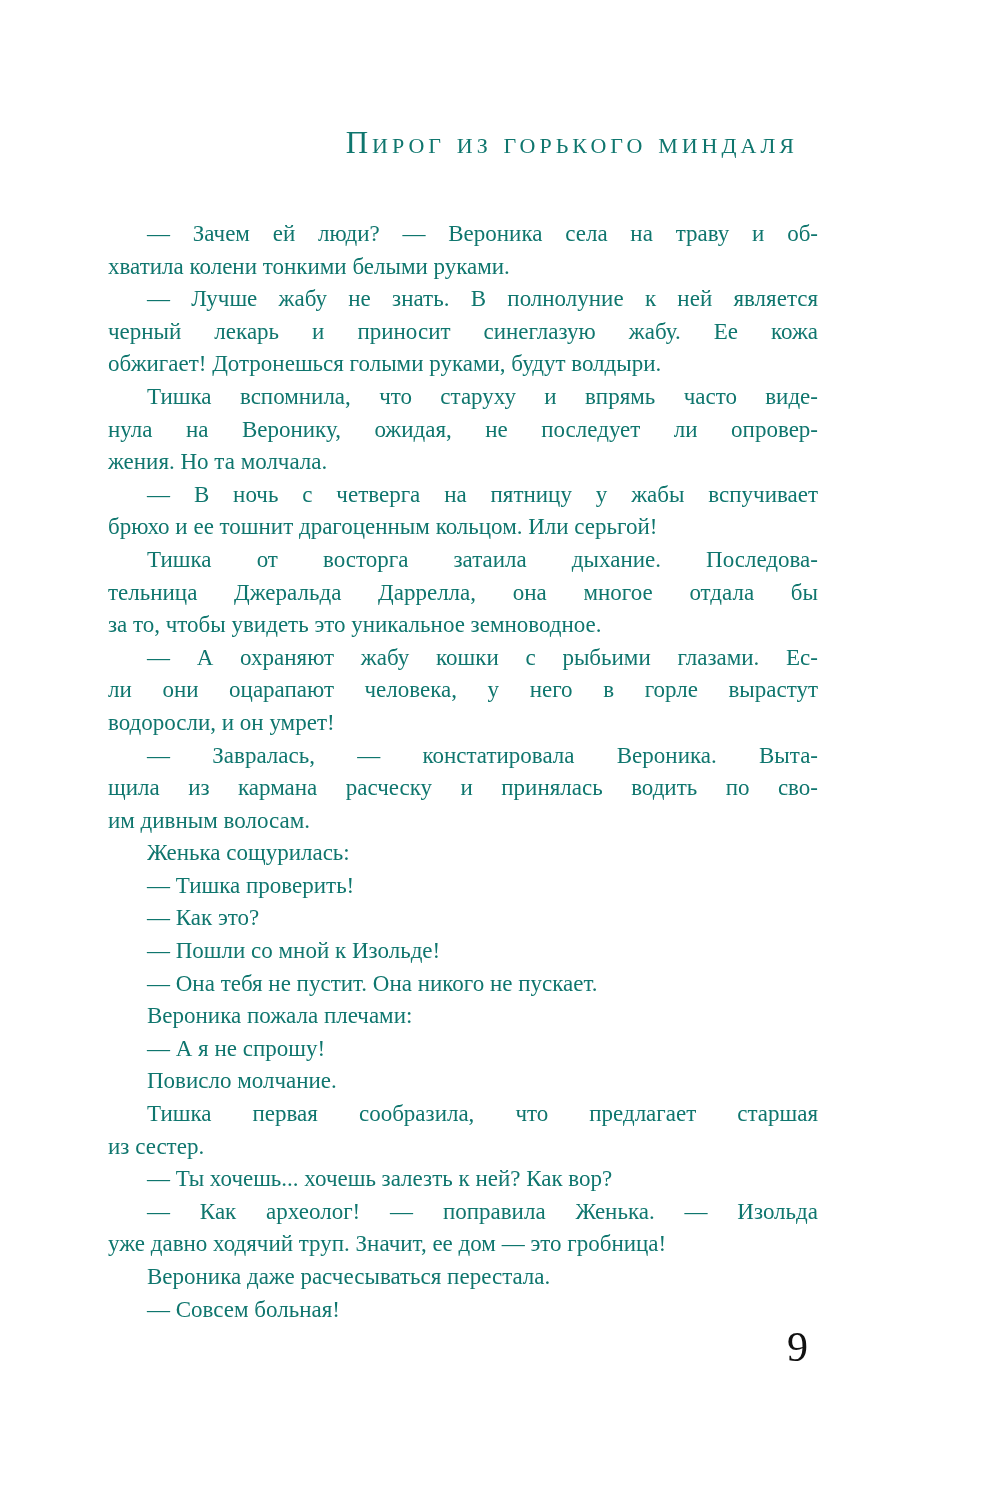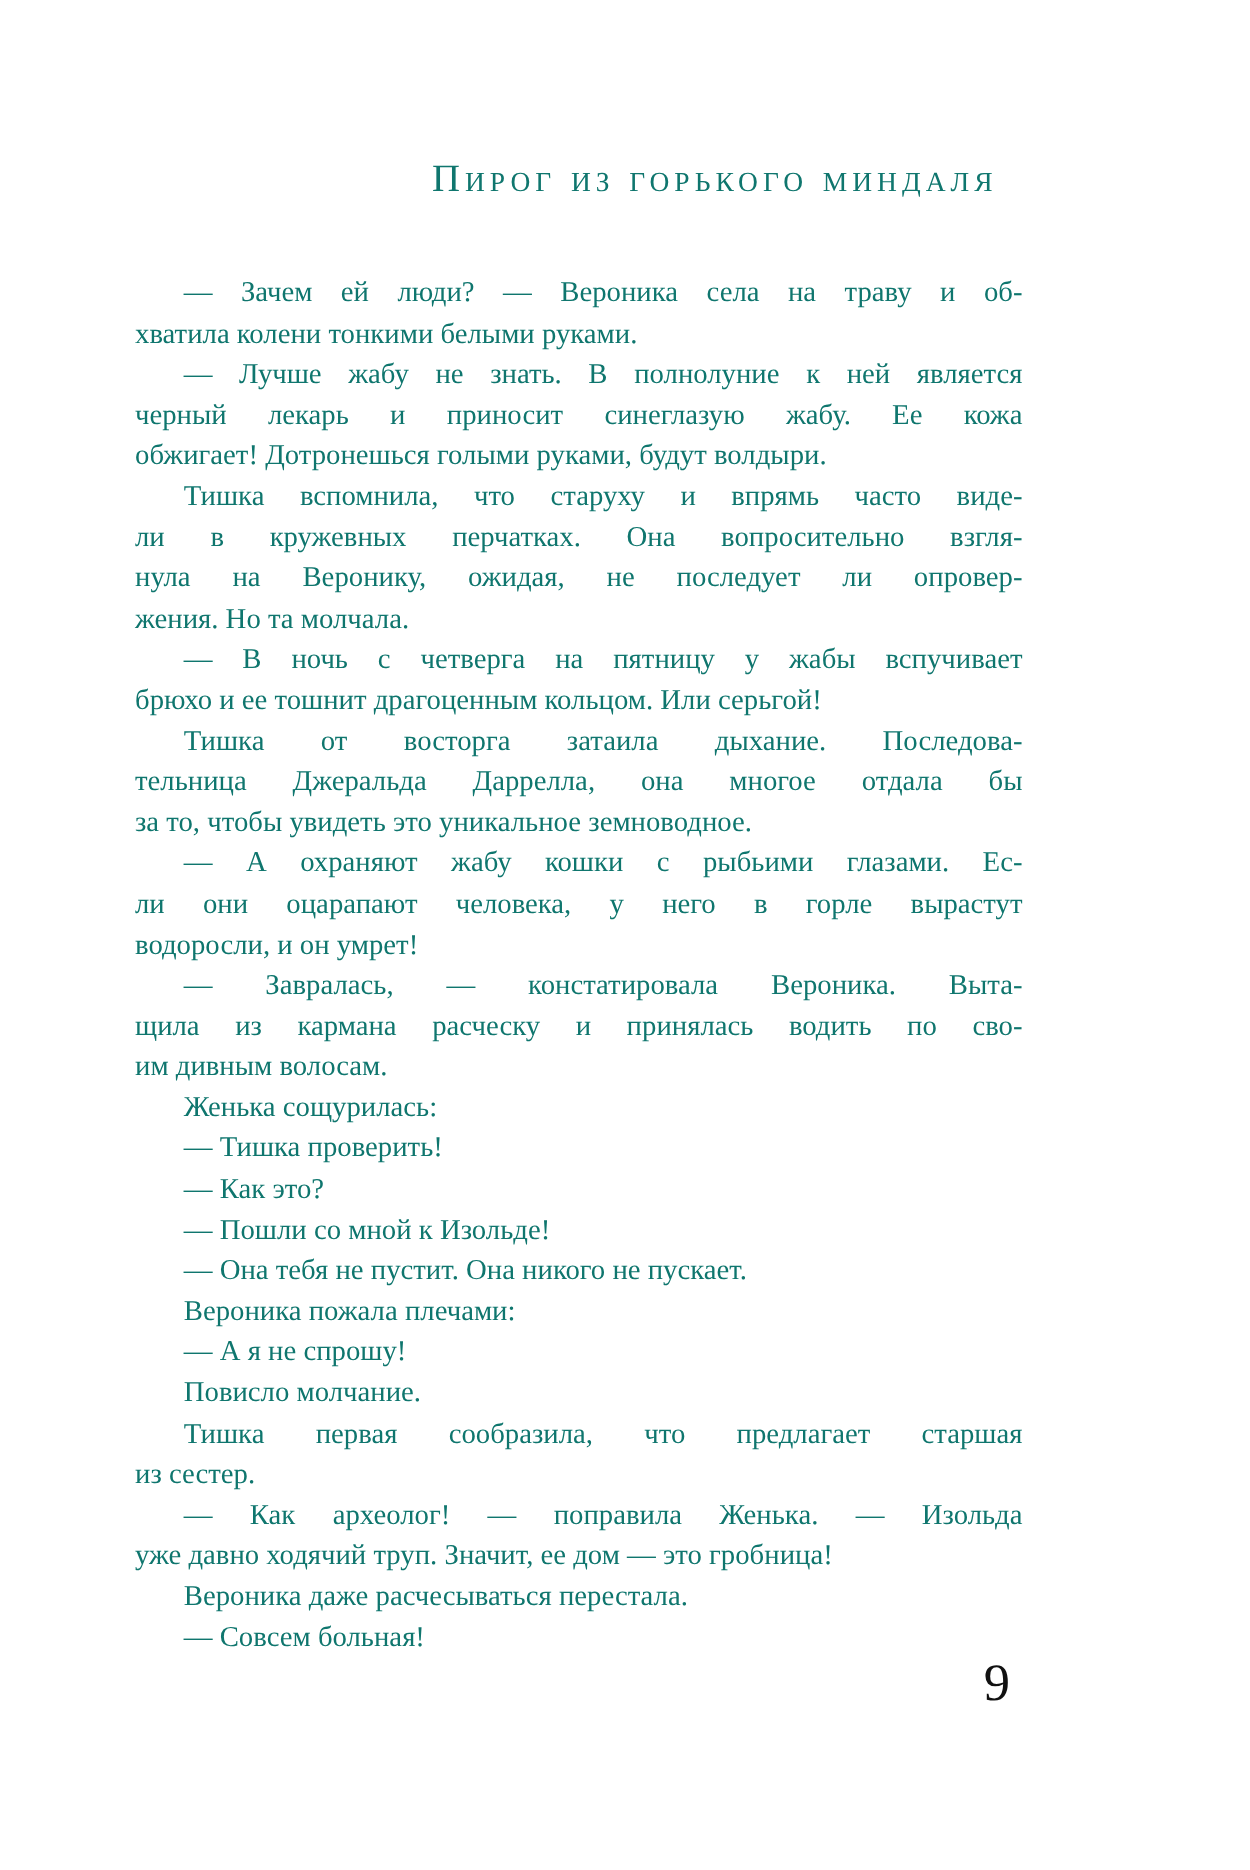--- a/index.html
+++ b/index.html
@@ -76,21 +76,20 @@
         <div class="line first">— Зачем ей люди? — Вероника села на траву и об-</div>
         <div class="line last">хватила колени тонкими белыми руками.</div>
       </div>
       <div class="paragraph">
         <div class="line first">— Лучше жабу не знать. В полнолуние к ней является</div>
         <div class="line">черный лекарь и приносит синеглазую жабу. Ее кожа</div>
         <div class="line last">обжигает! Дотронешься голыми руками, будут волдыри.</div>
       </div>
       <div class="paragraph">
         <div class="line first">Тишка вспомнила, что старуху и впрямь часто виде-</div>
-        <div class="line">ли в кружевных перчатках. Она вопросительно взгля-</div>
         <div class="line">нула на Веронику, ожидая, не последует ли опровер-</div>
         <div class="line last">жения. Но та молчала.</div>
       </div>
       <div class="paragraph">
         <div class="line first">— В ночь с четверга на пятницу у жабы вспучивает</div>
         <div class="line last">брюхо и ее тошнит драгоценным кольцом. Или серьгой!</div>
       </div>
       <div class="paragraph">
         <div class="line first">Тишка от восторга затаила дыхание. Последова-</div>
         <div class="line">тельница Джеральда Даррелла, она многое отдала бы</div>
@@ -128,20 +127,23 @@
         <div class="line first last">— А я не спрошу!</div>
       </div>
       <div class="paragraph">
         <div class="line first last">Повисло молчание.</div>
       </div>
       <div class="paragraph">
         <div class="line first">Тишка первая сообразила, что предлагает старшая</div>
         <div class="line last">из сестер.</div>
       </div>
       <div class="paragraph">
+        <div class="line first last">— Ты хочешь... хочешь залезть к ней? Как вор?</div>
+      </div>
+      <div class="paragraph">
         <div class="line first">— Как археолог! — поправила Женька. — Изольда</div>
         <div class="line last">уже давно ходячий труп. Значит, ее дом — это гробница!</div>
       </div>
       <div class="paragraph">
         <div class="line first last">Вероника даже расчесываться перестала.</div>
       </div>
       <div class="paragraph">
         <div class="line first last">— Совсем больная!</div>
       </div>
     </div>

